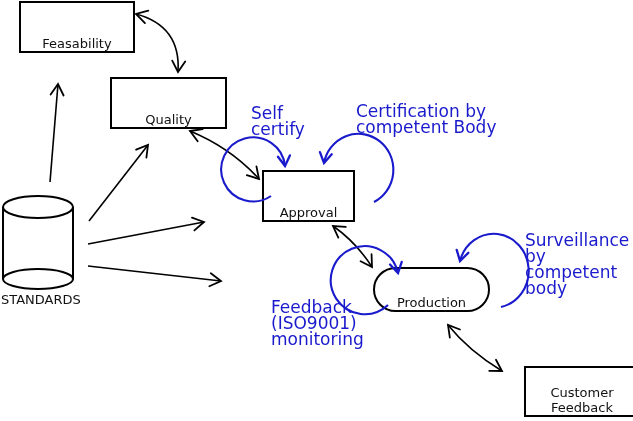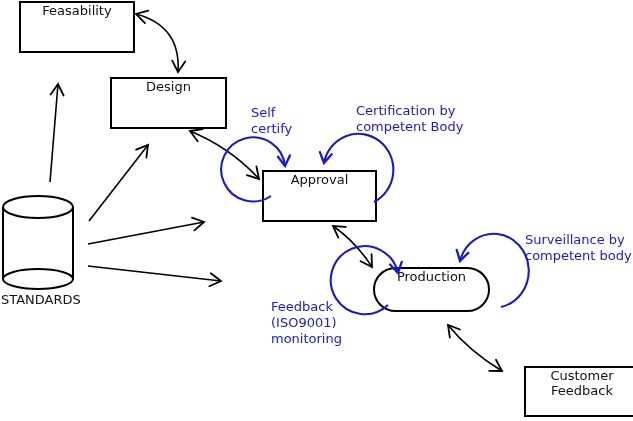--- a/index.html
+++ b/index.html
@@ -10,38 +10,38 @@
     background: #ffffff;
     font-family: "DejaVu Sans", "Liberation Sans", sans-serif;
     overflow: hidden;
   }
   .node {
     position: absolute;
     box-sizing: border-box;
     border: 2px solid #000000;
     background: #ffffff;
     display: flex;
-    align-items: flex-start;
+    align-items: flex-end;
     justify-content: center;
     text-align: center;
     font-size: 13px;
     color: #111111;
     white-space: pre-line;
     line-height: 15px;
     z-index: 1;
   }
   #node-feasability      { left: 19px;  top: 1px;   width: 116px; height: 52px; }
   #node-design           { left: 110px; top: 77px;  width: 117px; height: 52px; }
-  #node-approval         { left: 262px; top: 170px; width: 115px; height: 52px; }
+  #node-approval         { left: 262px; top: 170px; width: 93px; height: 52px; }
   #node-production       { left: 373px; top: 267px; width: 117px; height: 45px; border-radius: 25px; }
   #node-customer         { left: 504px; top: 366px; width: 116px; height: 51px; margin-left: 20px; }
   .annotation {
     position: absolute;
     color: #1a1acd;
-    font-size: 13px;
+    font-size: 17px;
     line-height: 16px;
     white-space: pre-line;
     z-index: 1;
   }
   #ann-self-certify  { left: 251px; top: 105px; }
   #ann-certification { left: 356px; top: 103px; }
   #ann-surveillance  { left: 525px; top: 232px; }
   #ann-quality       { left: 271px; top: 299px; }
   #datastore-label {
     position: absolute;
@@ -60,21 +60,21 @@
 </style>
 </head>
 <body>
 
 <div id="stage">
 
   <div class="node" id="node-feasability">
     <span>Feasability</span>
   </div>
   <div class="node" id="node-design">
-    <span>Design</span>
+    <span>Quality</span>
   </div>
   <div class="node" id="node-approval">
     <span>Approval</span>
   </div>
   <div class="node" id="node-production">
     <span>Production</span>
   </div>
   <div class="node" id="node-customer">
     <span>Customer
 Feedback</span>

